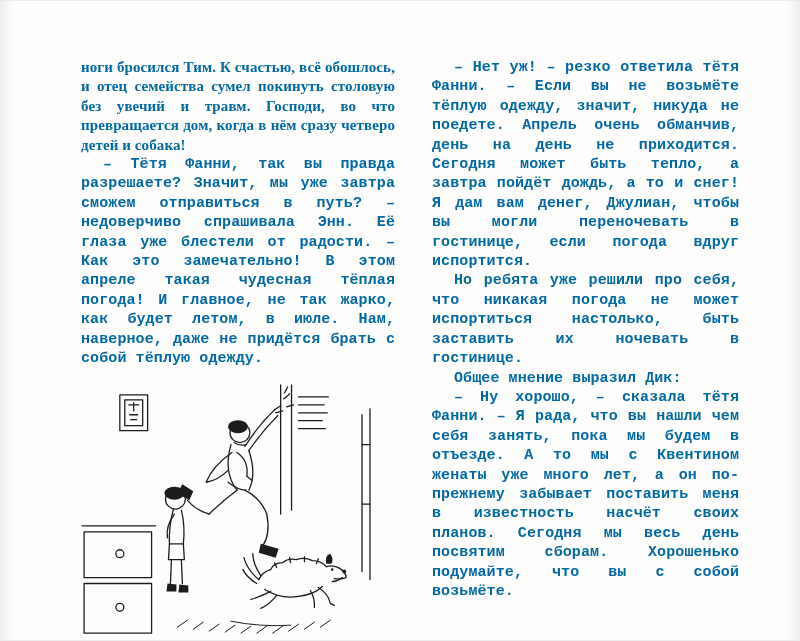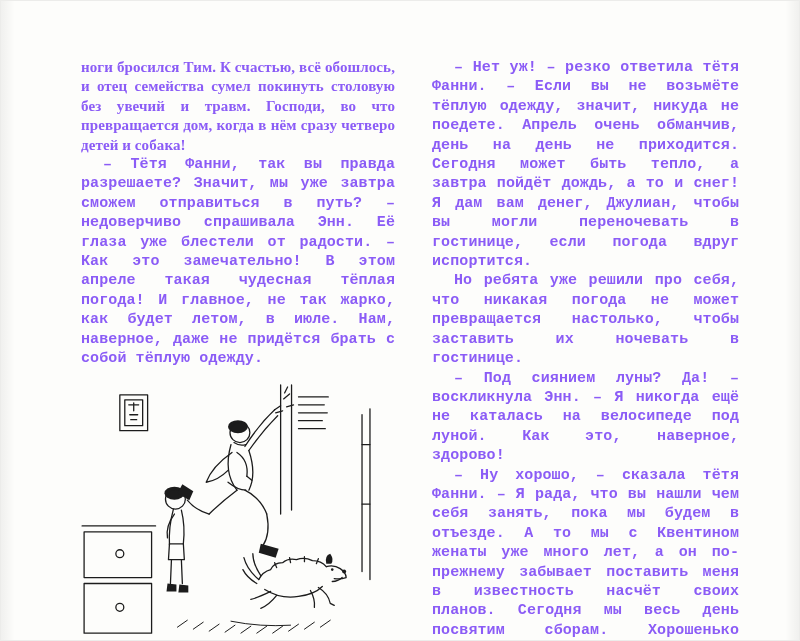--- a/index.html
+++ b/index.html
@@ -9,21 +9,21 @@
   }
   .spread {
     position: relative;
     width: 800px;
     height: 641px;
     background: #fdfdfb;
     border: 1px solid #ececea;
     box-sizing: border-box;
     overflow: hidden;
     font-family: "Liberation Serif", serif;
-    color: #8b5cf6;
+    color: #0369a1;
   }
   .spread::before, .spread::after {
     content: "";
     position: absolute;
     top: 0; bottom: 0;
     width: 14px;
     pointer-events: none;
   }
   .spread::before { left: 0; background: linear-gradient(to right, rgba(0,0,0,0.05), rgba(0,0,0,0)); }
   .spread::after  { right: 0; background: linear-gradient(to left, rgba(0,0,0,0.05), rgba(0,0,0,0)); }
@@ -143,19 +143,19 @@
             <path d="M150,240 q30,6 60,4"></path>
           </g>
 
         </g>
       </svg>
     </div>
   </div>
 
   <div class="page right">
     <p class="para indent">– Нет уж! – резко ответила тётя Фанни. – Если вы не возьмёте тёплую одежду, значит, никуда не поедете. Апрель очень обманчив, день на день не приходится. Сегодня может быть тепло, а завтра пойдёт дождь, а то и снег! Я дам вам денег, Джулиан, чтобы вы могли переночевать в гостинице, если погода вдруг испортится.</p>
-    <p class="para indent">Но ребята уже решили про себя, что никакая погода не может превращается настолько, чтобы заставить их ночевать в гостинице.</p>
-    <p class="para indent">– Под сиянием луны? Да! – воскликнула Энн. – Я никогда ещё не каталась на велосипеде под луной. Как это, наверное, здорово!</p>
+    <p class="para indent">Но ребята уже решили про себя, что никакая погода не может испортиться настолько, быть заставить их ночевать в гостинице.</p>
+    <p class="para indent">Общее мнение выразил Дик:</p>
     <p class="para indent">– Ну хорошо, – сказала тётя Фанни. – Я рада, что вы нашли чем себя занять, пока мы будем в отъезде. А то мы с Квентином женаты уже много лет, а он по-прежнему забывает поставить меня в известность насчёт своих планов. Сегодня мы весь день посвятим сборам. Хорошенько подумайте, что вы с собой возьмёте.</p>
 
   </div>
 
 </div>
 
 </body></html>

